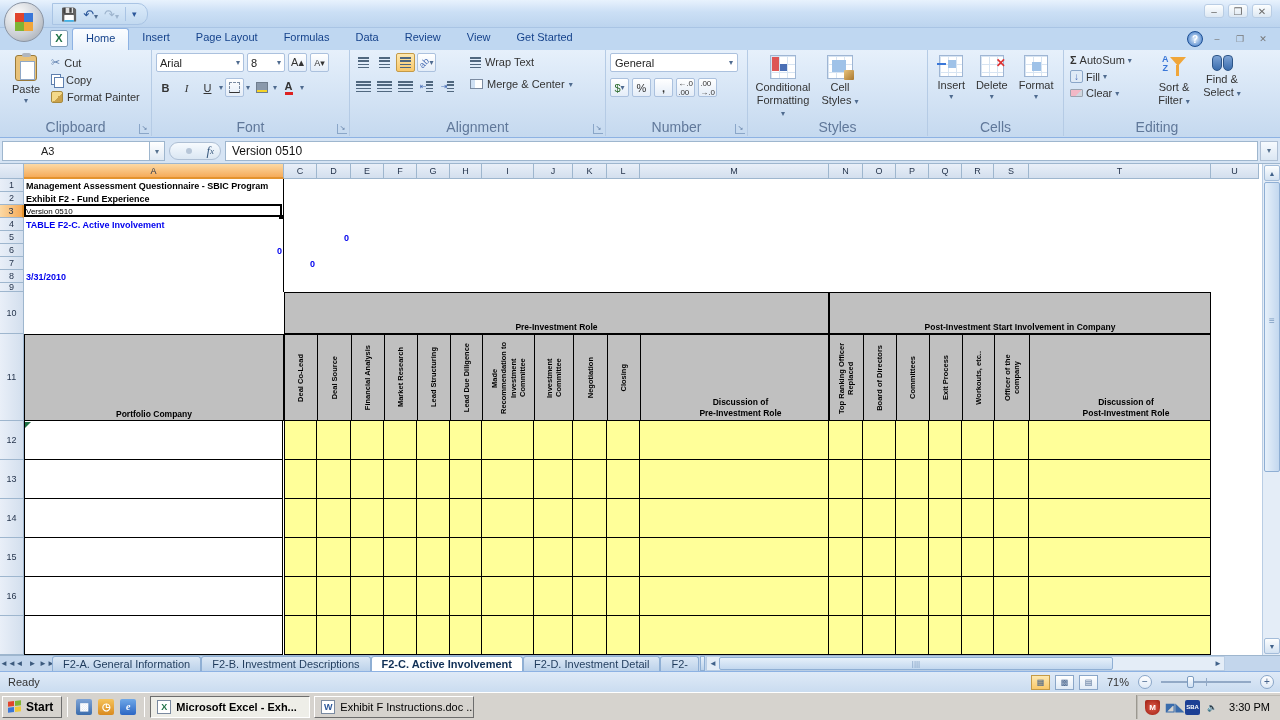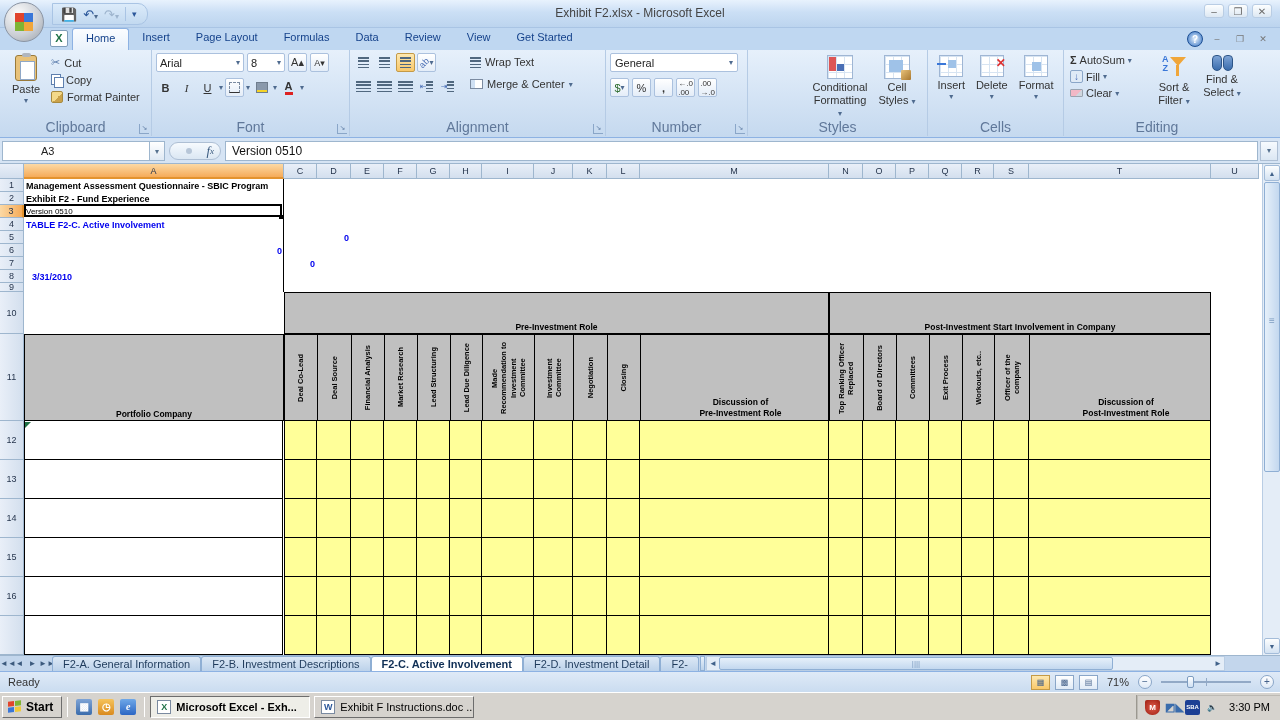--- a/index.html
+++ b/index.html
@@ -188,21 +188,20 @@
           <div></div>
         </div>
     </div>
     <div id="qat">
       <span class="qat-btn" style="color:#4a6fb5">💾</span>
       <span class="qat-btn">↶<span class="arrow-dn">▾</span></span>
       <span class="qat-btn disabled">↷<span class="arrow-dn" style="color:#9db4cd">▾</span></span>
       <span class="qat-sep"></span>
       <span class="qat-btn" style="font-size:9px">▾</span>
     </div>
-    <div id="title-text">Exhibit F2.xlsx - Microsoft Excel</div>
     <div class="win-controls">
       <div class="win-btn">–</div>
       <div class="win-btn">❐</div>
       <div class="win-btn">✕</div>
     </div>
   </div>
 
   <div id="tabrow">
     <div id="wb-icon">X</div>
     <div id="ribbon-tabs">
@@ -344,21 +343,21 @@
         <div class="fbtn boxed">%</div>
         <div class="fbtn boxed" style="font-weight:bold">,</div>
         <div class="fbtn boxed" style="font-size:8px">←.0<br>.00</div>
         <div class="fbtn boxed" style="font-size:8px">.00<br>→.0</div>
       </div>
       <div class="rgroup-label">Number</div>
       <div class="dlg-launcher">↘</div>
     </div>
 
     <div class="rgroup" style="width:180px">
-      <div style="display:flex; justify-content:flex-end;">
+      <div style="display:flex; justify-content:flex-start;">
         <div class="bigbtn" style="width:62px">
           <span class="grid-ico">
               <span class="mark" style="left:1px;top:1px;width:7px;height:14px;background:#d55;"></span>
               <span class="mark" style="left:9px;top:8px;width:7px;height:7px;background:#4a6fb5;"></span>
             </span>
           <span class="cap"><span>Conditional Formatting</span> <span class="arrow-dn">▾</span></span>
         </div>
         <div class="bigbtn" style="width:52px">
           <span class="grid-ico">
               <span class="mark" style="left:4px;top:4px;width:14px;height:12px;background:#9fc2e8;"></span>
@@ -539,21 +538,21 @@
         </div>
         <div class="cell b blue right" style="left: 317px; top: 67px; width: 34px; height: 13px;">
           <span>0</span>
         </div>
         <div class="cell b blue right" style="left: 24px; top: 80px; width: 260px; height: 13px;">
           <span>0</span>
         </div>
         <div class="cell b blue right" style="left: 284px; top: 93px; width: 33px; height: 13px;">
           <span>0</span>
         </div>
-        <div class="cell b blue" style="left: 30px; top: 106px; width: 260px; height: 13px;">
+        <div class="cell b blue" style="left: 24px; top: 106px; width: 260px; height: 13px;">
           <span>3/31/2010</span>
         </div>
         <div class="tbl" style="left: 284px; top: 128px; width: 545px; height: 42px;">
           <div class="band-label"><span>Pre-Investment Role</span></div>
         </div>
         <div class="tbl" style="left: 829px; top: 128px; width: 382px; height: 42px;">
           <div class="band-label"><span>Post-Investment Start Involvement in Company</span></div>
         </div>
         <div class="tbl" style="left: 24px; top: 170px; width: 260px; height: 87px;">
           <div class="band-label" style="font-size: 8.5px;"><span>Portfolio Company</span></div>

